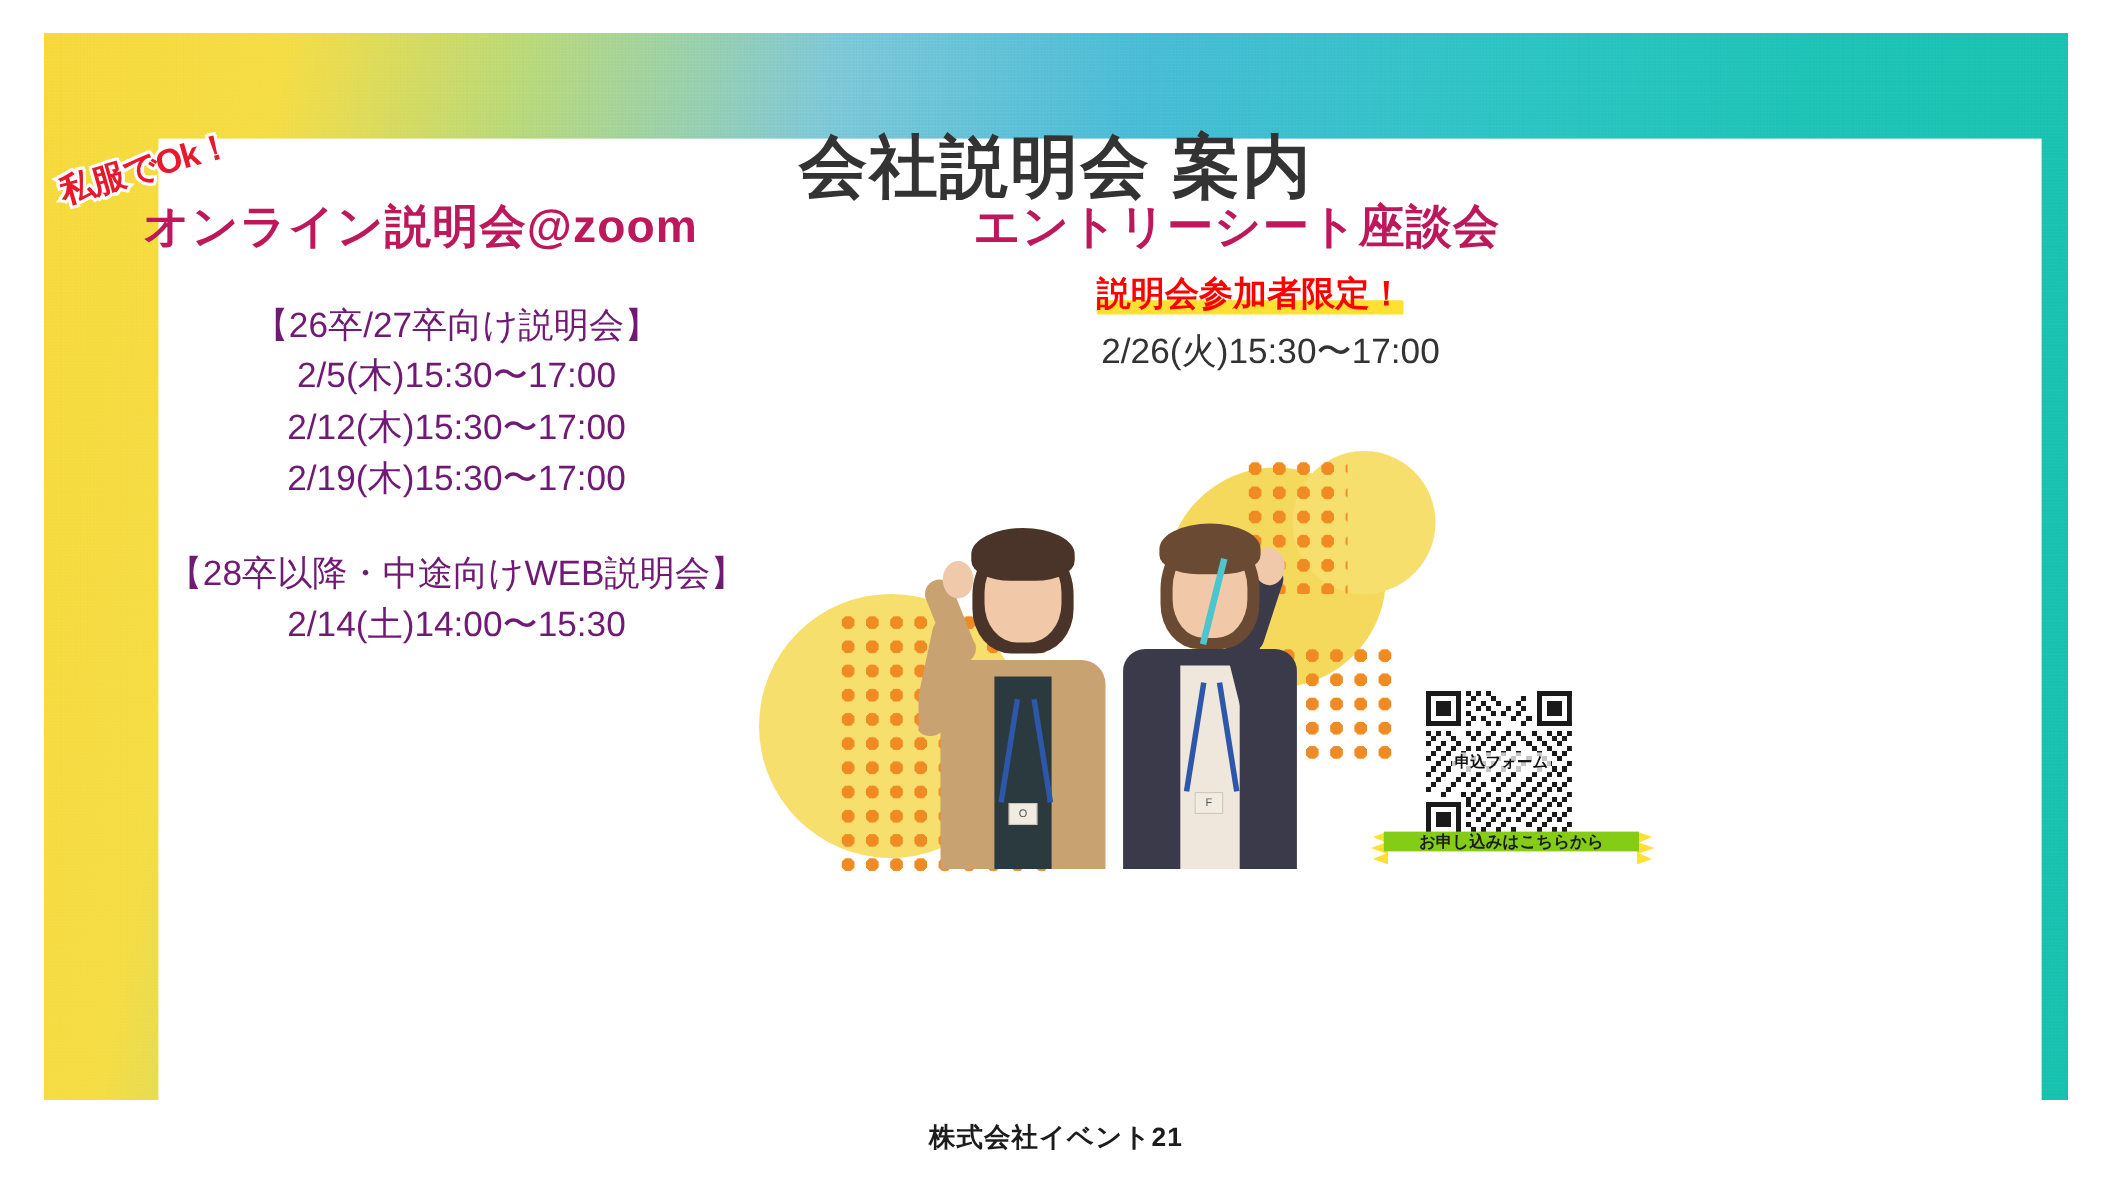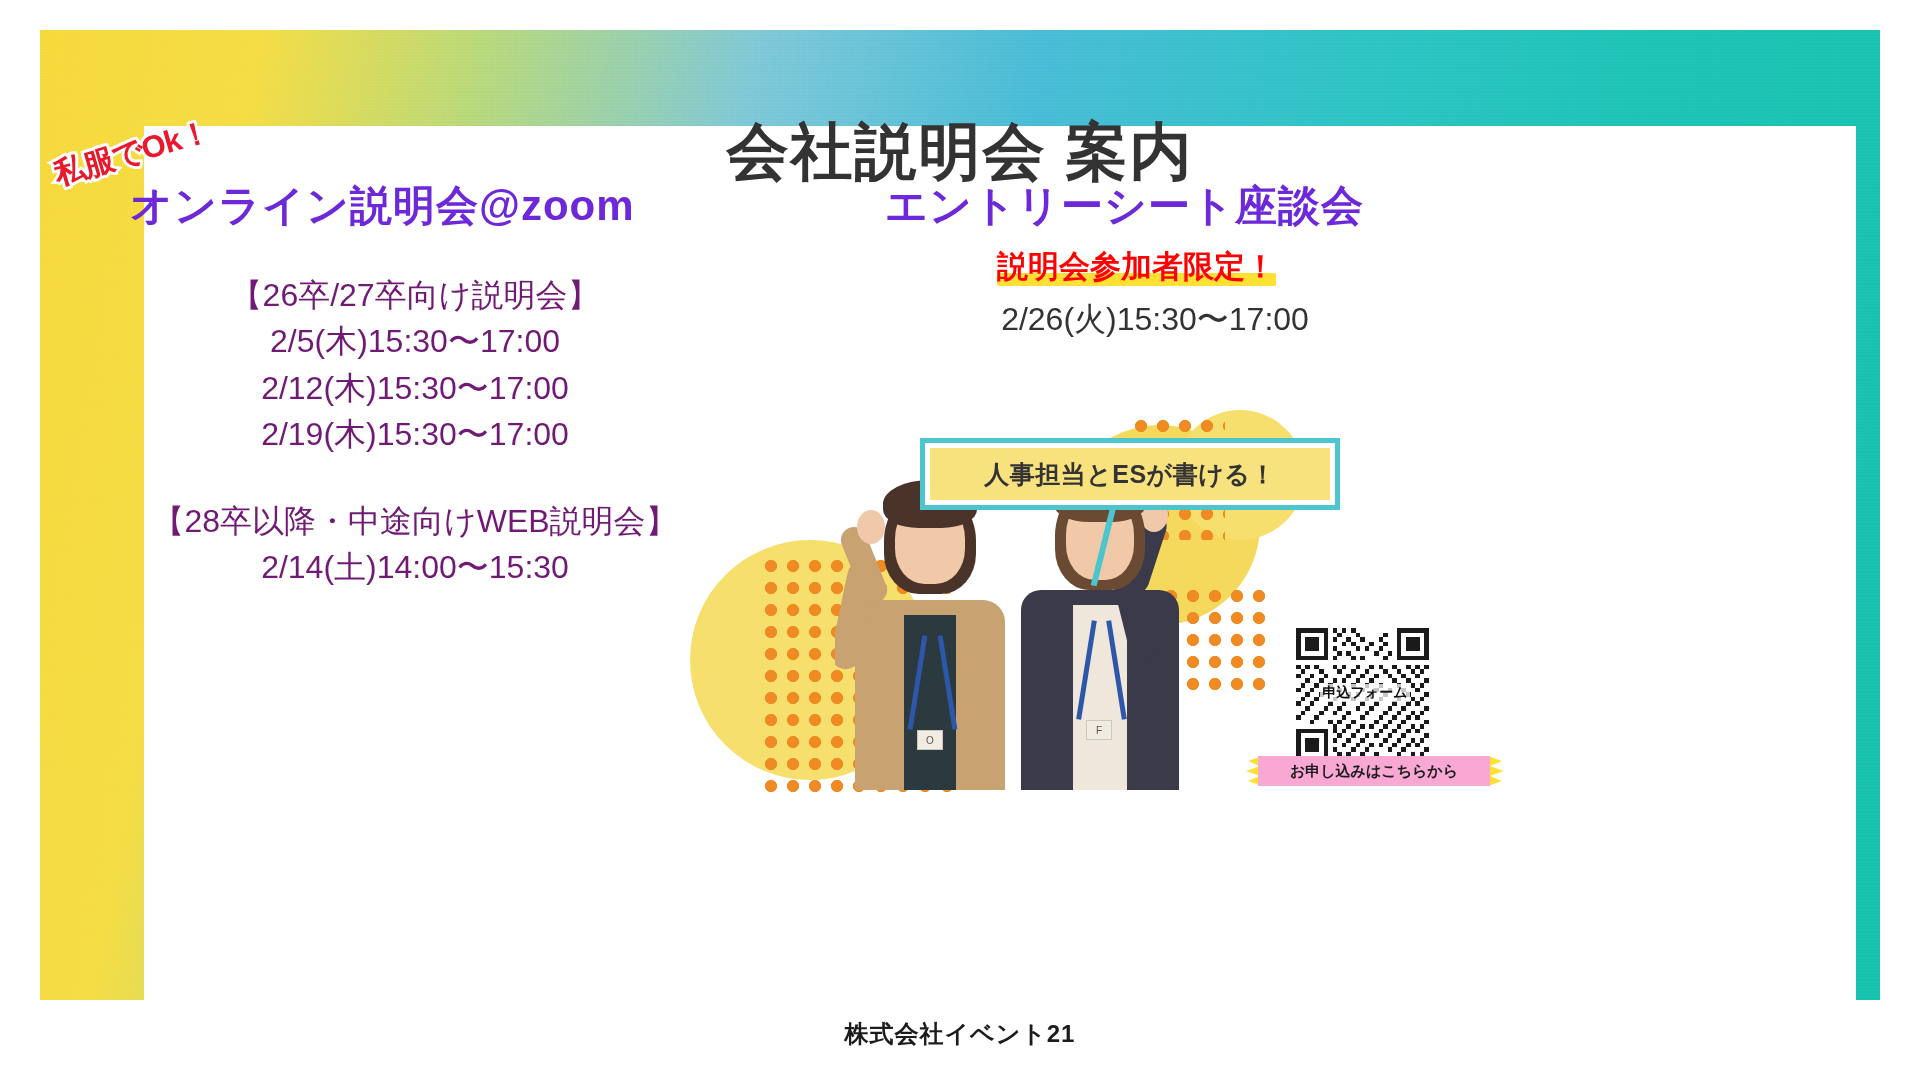--- a/index.html
+++ b/index.html
@@ -42,21 +42,21 @@
     letter-spacing:-1px; white-space:nowrap;
     -webkit-text-stroke:5px #ffffff;
     paint-order:stroke fill;
     text-shadow:
       2px 2px 0 #fff, -2px 2px 0 #fff, 2px -2px 0 #fff, -2px -2px 0 #fff,
       3px 0 0 #fff, -3px 0 0 #fff, 0 3px 0 #fff, 0 -3px 0 #fff;
   }
 
   
   .col-head{
-    position:absolute; font-size:42px; font-weight:bold; color:#6d28d9;
+    position:absolute; font-size:42px; font-weight:bold; color:#be185d;
     white-space:nowrap; letter-spacing:1px;
   }
   #left-head{ left:130px; top:178px; }
   #right-head{ left:885px; top:178px; }
 
   
   .limited-wrap{
     position:absolute; left:997px; top:246px; white-space:nowrap;
   }
   .limited-hl{
@@ -141,22 +141,22 @@
     position:absolute; left:1296px; top:628px; width:133px; height:133px;
     background:#ffffff;
   }
   .qr-box svg{ display:block; width:133px; height:133px; }
   .qr-label{
     position:absolute; left:1320px; top:684px; width:90px;
     text-align:center; font-size:14px; font-weight:bold; color:#111;
     background:rgba(255,255,255,.75);
   }
   .apply-banner{
-    position:absolute; left:1258px; top:756px; width:232px; height:30px;
-    background:#f9a8d4; display:flex; align-items:center; justify-content:center;
+    position:absolute; left:1258px; top:756px; width:232px; height:18px;
+    background:#84cc16; display:flex; align-items:center; justify-content:center;
   }
   .apply-txt{ font-size:15px; font-weight:bold; color:#1c1c1c; white-space:nowrap; }
   .zig{ position:absolute; top:756px; width:22px; height:30px; }
 
   
   .footer{
     position:absolute; left:0; top:1018px; width:1920px; text-align:center;
     font-size:24px; font-weight:bold; color:#1c1c1c; letter-spacing:1px;
   }
 </style>
@@ -226,25 +226,20 @@
       <div class="arm" style="bottom:130px;left:118px;width:30px;height:115px;background:#3b3a4a;transform:rotate(-14deg);"></div>
       <div class="arm" style="bottom:196px;left:132px;width:26px;height:82px;background:#3b3a4a;transform:rotate(18deg);"></div>
       <div class="hand" style="bottom:258px;left:140px;width:28px;height:34px;"></div>
       <div class="hair" style="bottom:200px;width:90px;height:108px;background:#6b4a33;"></div>
       <div class="head" style="bottom:210px;width:68px;height:84px;background:#f2c9a8;"></div>
       <div class="hair" style="bottom:268px;width:92px;height:46px;background:#6b4a33;"></div>
     </div>
   </div>
 
   <div class="tail-line"></div>
-  <div class="bubble">
-    <div class="bubble-fill">
-      <span class="bubble-txt">人事担当とESが書ける！</span>
-    </div>
-  </div>
 
   <div class="qr-box">
     <svg viewBox="0 0 29 29" shape-rendering="crispEdges">
       <rect width="29" height="29" fill="#fff"></rect>
       <g fill="#1a1a1a">
         <rect x="0" y="0" width="7" height="1"></rect>
           <rect x="0" y="6" width="7" height="1"></rect>
         <rect x="0" y="0" width="1" height="7"></rect>
           <rect x="6" y="0" width="1" height="7"></rect>
         <rect x="2" y="2" width="3" height="3"></rect>

